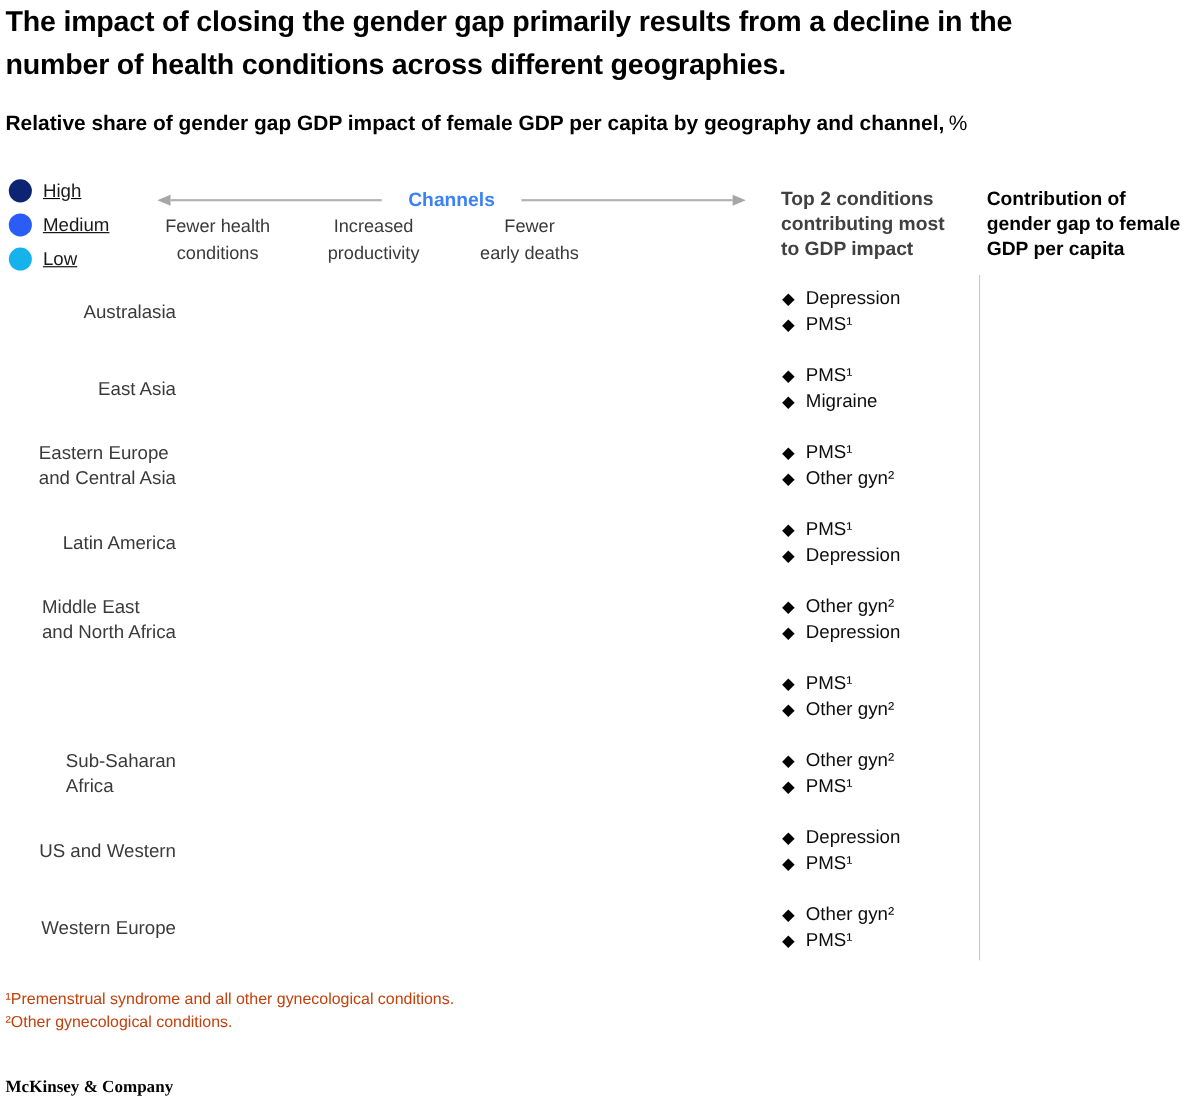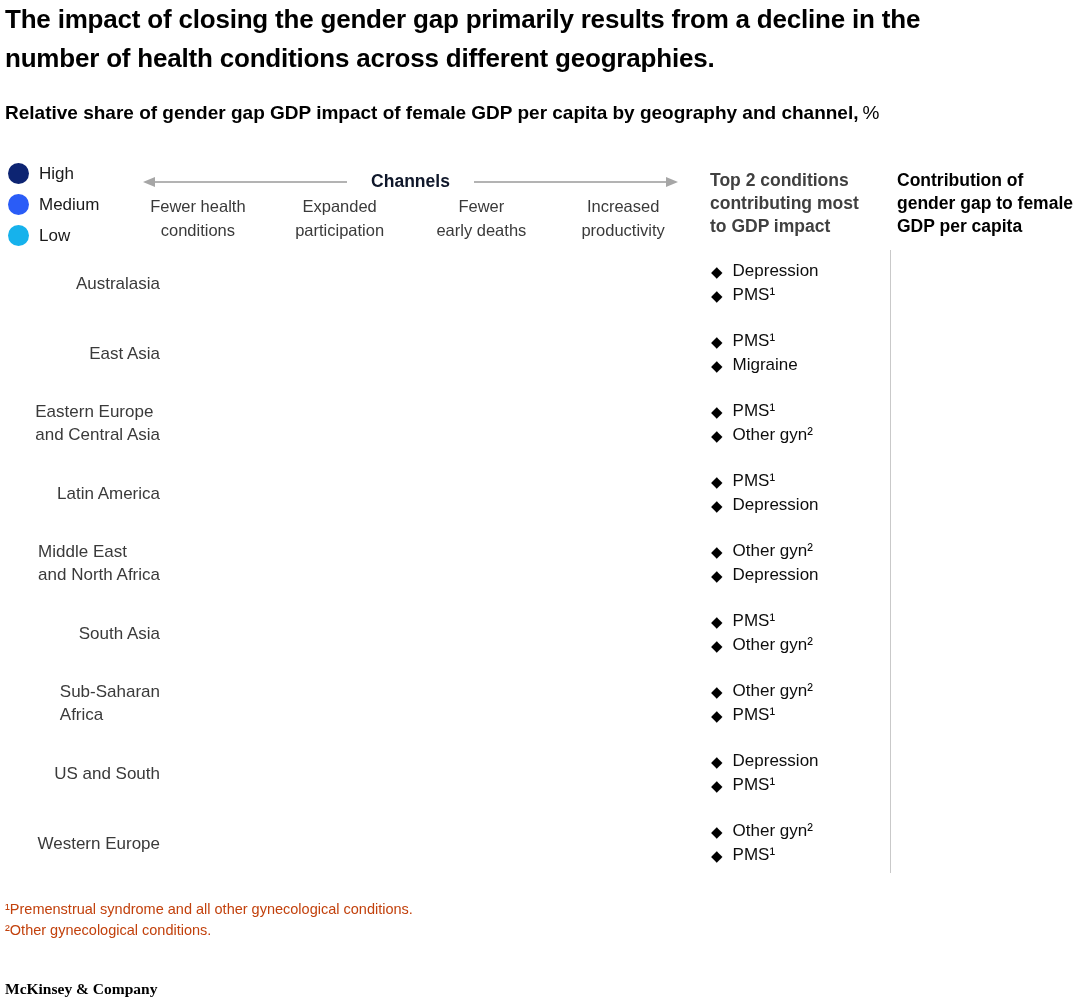--- a/index.html
+++ b/index.html
@@ -11,39 +11,39 @@
   .title {
     position:absolute; left:5px; top:0px; width:1058px;
     font-size:26px; font-weight:bold; line-height:39px; color:#000;
     letter-spacing:-0.2px; white-space:pre-line;
   }
   .subtitle {
     position:absolute; left:5px; top:102px; font-size:19px; font-weight:bold; color:#000;
   }
   .subtitle .unit { font-weight:400; margin-left:4px; }
 
-  .legend { position:absolute; left:8px; top:163px; display:flex; flex-direction:column; gap:10px; }
+  .legend { position:absolute; left:8px; top:163px; display:flex; flex-direction:column; gap:10px;text-decoration:underline; }
   .legend-item { display:flex; align-items:center; gap:10px; }
   .legend-dot { width:21px; height:21px; border-radius:50%; }
   .legend-label { font-size:17px; color:#1a1a1a; }
 
   .channels-arrow {
     position:absolute; left:143px; top:174px; width:535px; height:15px;
     display:flex; align-items:center;
   }
   .arrow-head-left {
     width:0; height:0; border-top:5px solid transparent; border-bottom:5px solid transparent;
     border-right:12px solid #a6a6a6;
   }
   .arrow-head-right {
     width:0; height:0; border-top:5px solid transparent; border-bottom:5px solid transparent;
     border-left:12px solid #a6a6a6;
   }
   .arrow-line { flex:1; height:2px; background:#b3b3b3; }
-  .channels-label { font-size:17.5px; font-weight:bold; color:#0f172a; margin:0 24px; white-space:nowrap; }
+  .channels-label { font-size:17.5px; font-weight:bold; color:#3b82f6; margin:0 24px; white-space:nowrap; }
 
   .channel-cols {
     position:absolute; left:143px; top:195px; width:535px;
     display:grid; grid-template-columns:repeat(4, 1fr);gap:32px;
   }
   .channel-col {
     text-align:center; font-size:16.5px; line-height:23.5px; color:#3a3a3a; white-space:pre-line;
   }
 
   .head-top2 {
@@ -103,26 +103,24 @@
     <span class="arrow-head-left"></span>
     <span class="arrow-line"></span>
     <span class="channels-label">Channels</span>
     <span class="arrow-line"></span>
     <span class="arrow-head-right"></span>
   </div>
 
   <div class="channel-cols">
     <div class="channel-col">Fewer health
 conditions</div>
-    <div class="channel-col">Expanded
-participation</div>
+    <div class="channel-col">Increased
+productivity</div>
     <div class="channel-col">Fewer
 early deaths</div>
-    <div class="channel-col">Increased
-productivity</div>
   </div>
 
   <div class="head-top2">Top 2 conditions
 contributing most
 to GDP impact</div>
   <div class="head-contrib">Contribution of
 gender gap to female
 GDP per capita</div>
 
   <div class="vline"></div>
@@ -193,21 +191,20 @@
           <span class="cond-text">Other gyn²</span>
         </div>
       <div class="cond">
           <span class="diamond">◆</span>
           <span class="cond-text">Depression</span>
         </div>
     </div>
   </div>
 
   <div class="row" style="top:609px">
-    <div class="row-label">South Asia</div>
     <div class="row-conds">
       <div class="cond">
           <span class="diamond">◆</span>
           <span class="cond-text">PMS¹</span>
         </div>
       <div class="cond">
           <span class="diamond">◆</span>
           <span class="cond-text">Other gyn²</span>
         </div>
     </div>
@@ -222,21 +219,21 @@
           <span class="cond-text">Other gyn²</span>
         </div>
       <div class="cond">
           <span class="diamond">◆</span>
           <span class="cond-text">PMS¹</span>
         </div>
     </div>
   </div>
 
   <div class="row" style="top:749px">
-    <div class="row-label">US and South</div>
+    <div class="row-label">US and Western</div>
     <div class="row-conds">
       <div class="cond">
           <span class="diamond">◆</span>
           <span class="cond-text">Depression</span>
         </div>
       <div class="cond">
           <span class="diamond">◆</span>
           <span class="cond-text">PMS¹</span>
         </div>
     </div>

